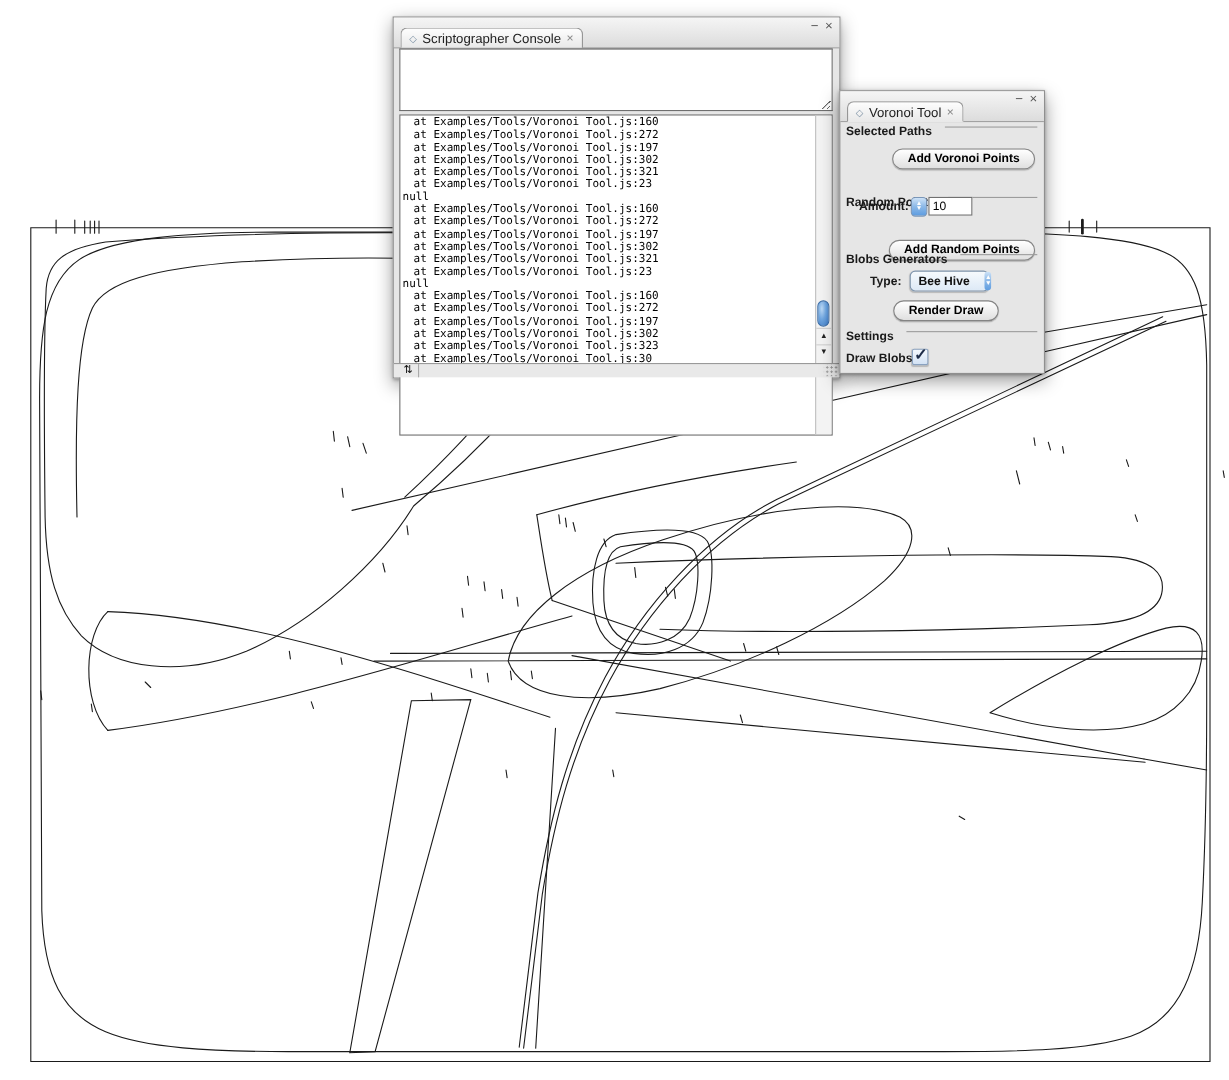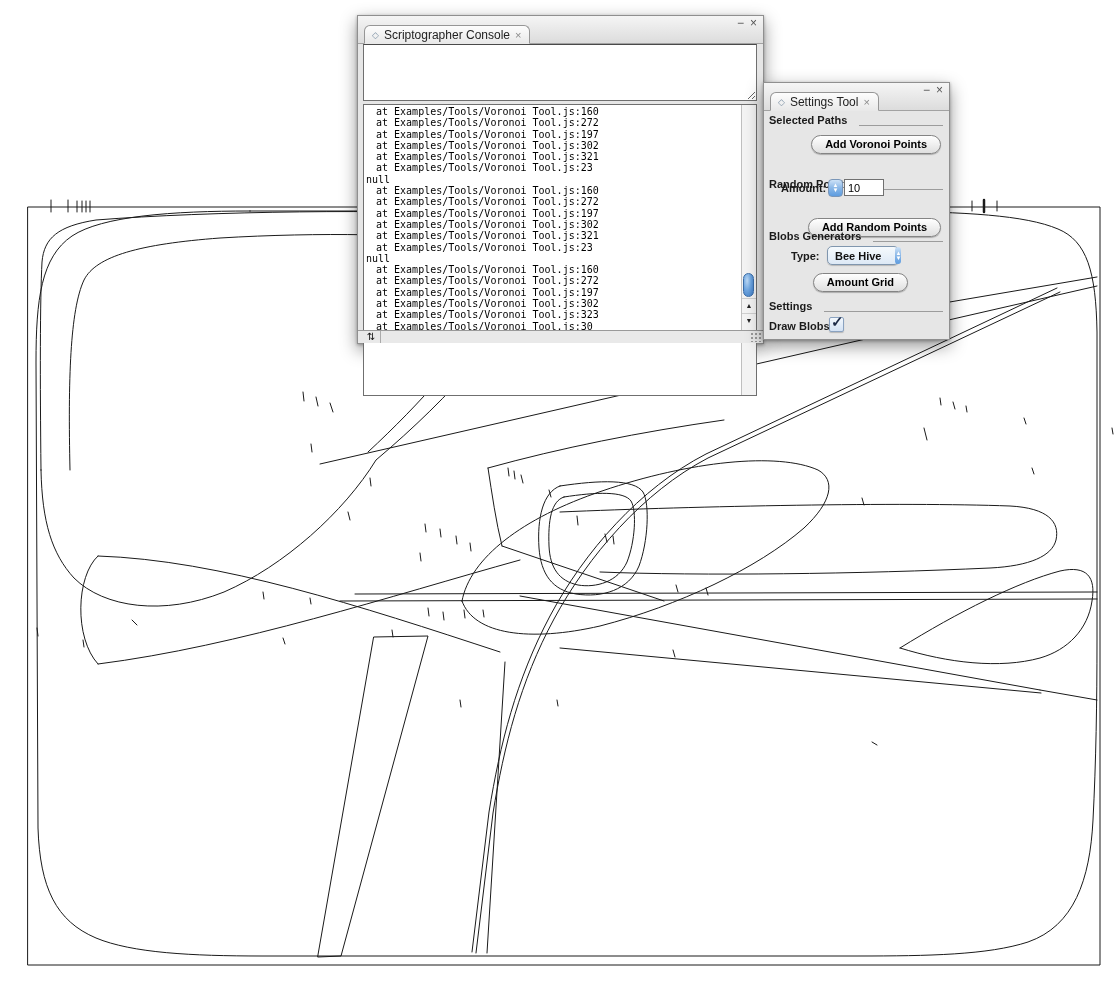--- a/index.html
+++ b/index.html
@@ -89,21 +89,21 @@
   }
   .resize-grip{
     position:absolute;right:1px;bottom:1px;width:13px;height:11px;
     background-image:radial-gradient(circle,#9a9a9a 0.8px,transparent 1px);
     background-size:4px 4px;background-position:1px 1px;
   }
   
   #voronoi-win{left:763px;top:82px;width:185px;height:256px;z-index:20;}
   .vx-content{position:absolute;left:0;right:0;top:27px;bottom:0;font-size:11px;color:#111;}
   .section-head{
-    position:absolute;left:5px;right:6px;display:flex;align-items:flex-end;gap:12px;
+    position:absolute;left:5px;right:6px;display:flex;align-items:flex-start;gap:12px;
     font-weight:700;font-size:11px;color:#1a1a1a;white-space:nowrap;
   }
   .section-head .rule{flex:1;border-top:1px solid #9c9c9c;height:0;margin-top:1px;}
   .aqua-btn{
     position:absolute;height:19px;
     border:1px solid #848484;border-radius:10px;
     background:linear-gradient(#ffffff,#f1f1f1 45%,#dfdfdf);
     box-shadow:0 1px 1px rgba(0,0,0,.25);
     font-family:"Liberation Sans", sans-serif;
     font-size:11px;font-weight:700;color:#000;
@@ -281,21 +281,21 @@
 </div>
 
 <div class="palette" id="voronoi-win">
   <div class="titlebar">
     <div class="win-controls">
       <span>−</span>
       <span>×</span>
     </div>
     <div class="tab">
       <span class="diamond">◇</span>
-      <span>Settings Tool</span>
+      <span>Voronoi Tool</span>
       <span class="tab-close">×</span>
     </div>
   </div>
   <div class="vx-content">
 
     <div class="section-head" style="top:4px;">
       <span>Selected Paths</span>
       <span class="rule"></span>
     </div>
     <button class="aqua-btn" style="top:25px;right:8px;">Add Voronoi Points</button>
@@ -317,21 +317,21 @@
       <span class="rule"></span>
     </div>
     <span class="field-label" style="top:140px;left:27px;">Type:</span>
     <div class="popup" style="top:136px;left:63px;gap:14px;">
       <span class="popup-label">Bee Hive</span>
       <span class="popup-arrows">
         <span>▲</span>
         <span>▼</span>
       </span>
     </div>
-    <button class="aqua-btn" style="top:163px;right:41px;">Amount Grid</button>
+    <button class="aqua-btn" style="top:163px;right:41px;">Render Draw</button>
 
     <div class="section-head" style="top:190px;">
       <span>Settings</span>
       <span class="rule"></span>
     </div>
     <span class="field-label" style="top:210px;left:5px;">Draw Blobs:</span>
     <div class="checkbox" style="top:207px;left:65px;">
       <span class="check">✓</span>
     </div>
   </div>

